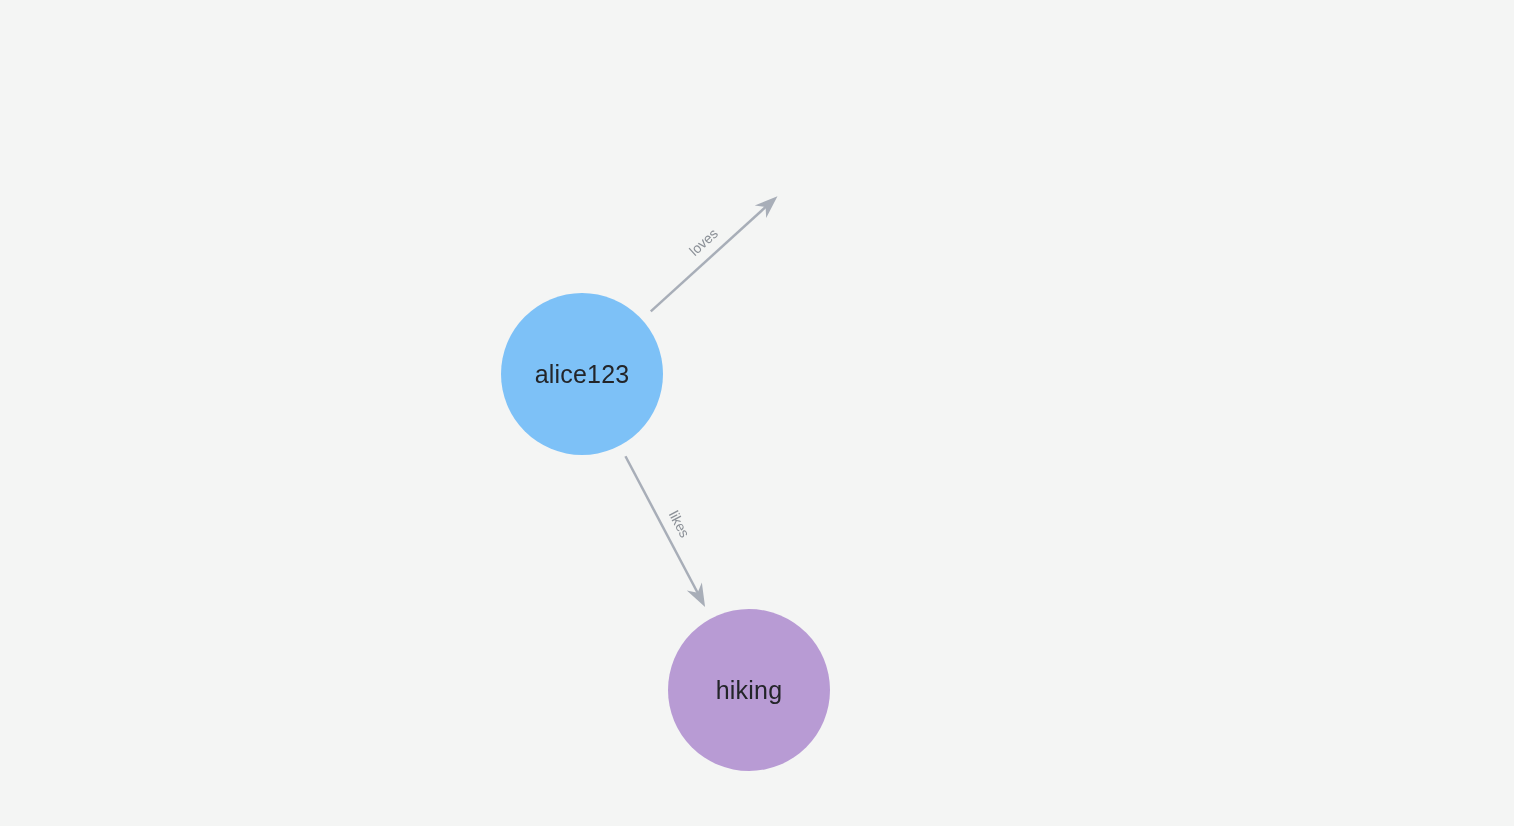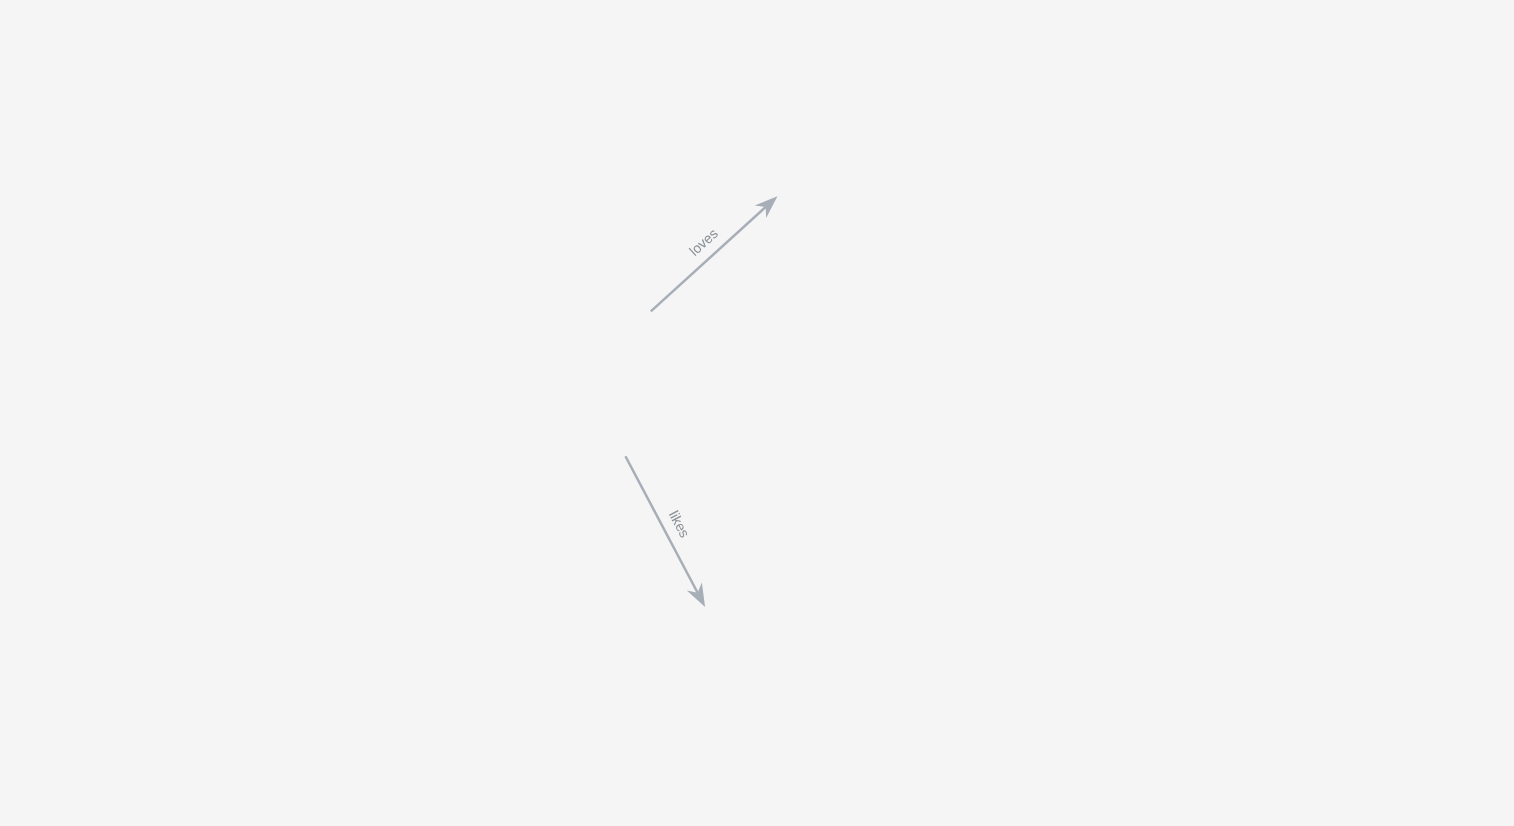--- a/index.html
+++ b/index.html
@@ -49,15 +49,21 @@
         <path d="M0 0 L-23 8.5 L-16 0 L-23 -8.5 Z" fill="#a8aeb8" transform="translate(777.4575087387996,196.24430337339368) rotate(-42.28444877676783)"></path>
         <text class="edge-label-text" transform="translate(703.365105323352,241.99938607986692) rotate(-42.28444877676783)" text-anchor="middle" dominant-baseline="central" fill="#8b9097">loves</text>
       </g>
       <g>
         <line x1="625.4537703061778" y1="456.22390069911506" x2="698.5375570637934" y2="594.5141798332858" stroke="#a8aeb8" stroke-width="2.5"></line>
         <path d="M0 0 L-23 8.5 L-16 0 L-23 -8.5 Z" fill="#a8aeb8" transform="translate(705.0789848518202,606.8919713363783) rotate(62.144398619533355)"></path>
         <text class="edge-label-text" transform="translate(679.4124250111048,524.0820185457161) rotate(62.144398619533355)" text-anchor="middle" dominant-baseline="central" fill="#8b9097">likes</text>
       </g>
     </svg>
 
+  <div class="node" style="left: 501px; top: 293px; width: 162px; height: 162px; background: rgb(125, 193, 247); color: rgb(35, 37, 41);">
+    <span class="node-label">alice123</span>
+  </div>
 
 
+  <div class="node" style="left: 668px; top: 609px; width: 162px; height: 162px; background: rgb(184, 155, 212); color: rgb(35, 37, 41);">
+    <span class="node-label">hiking</span>
+  </div>
 </div>
 
 </body></html>

